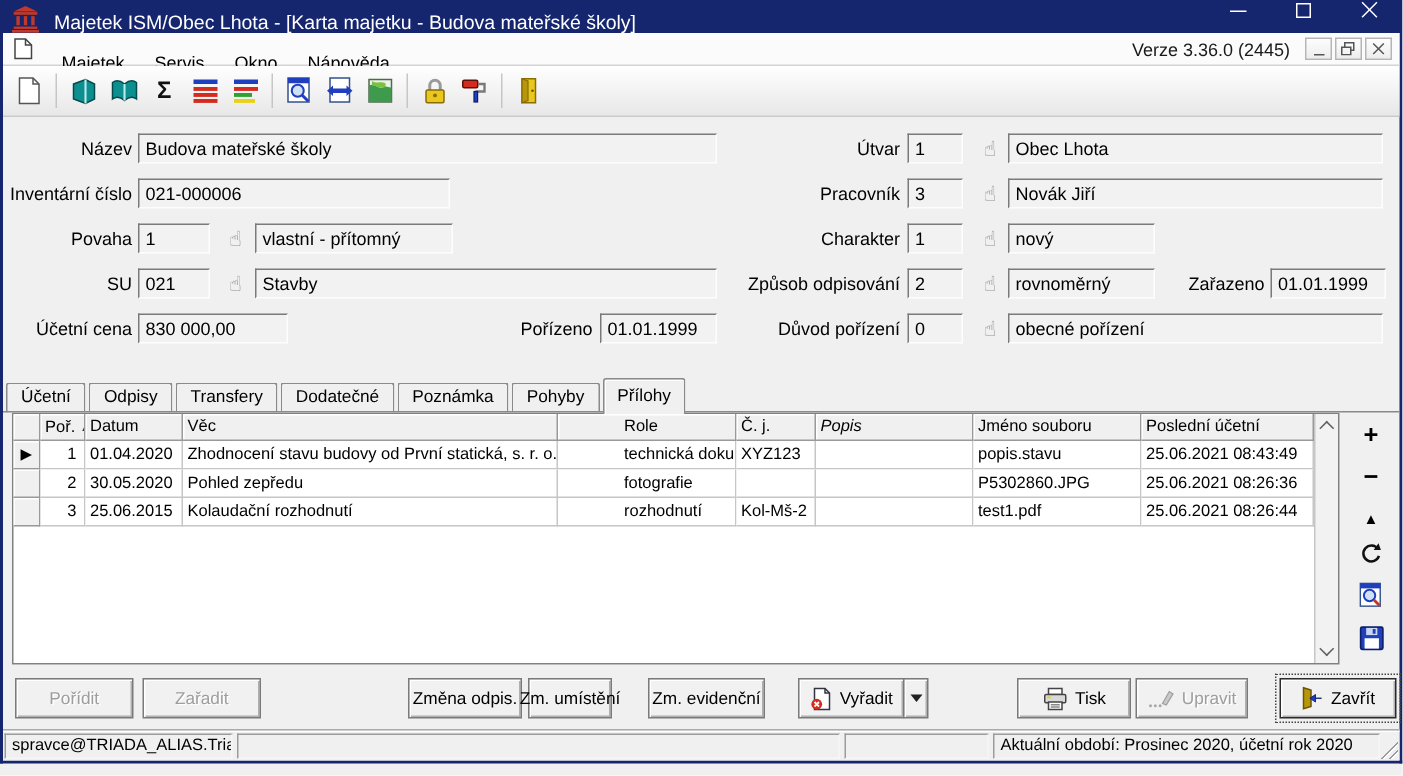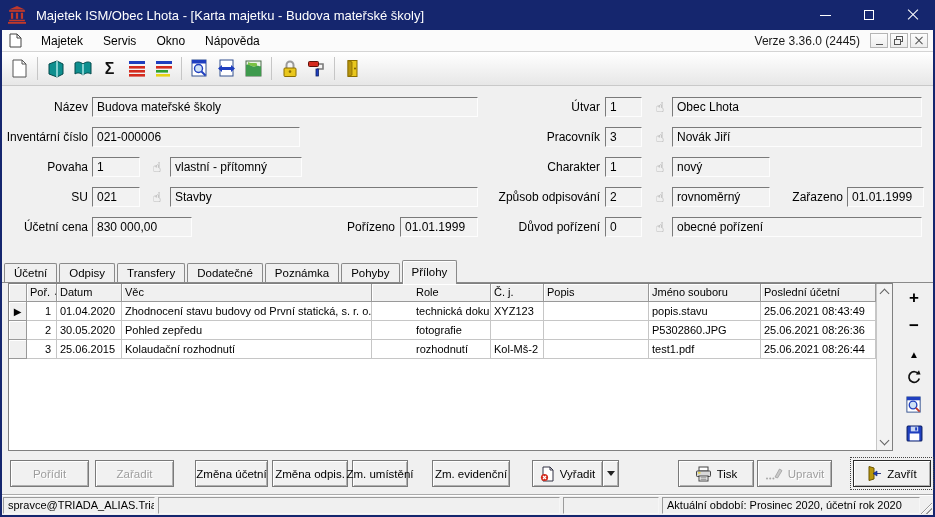--- a/index.html
+++ b/index.html
@@ -2,38 +2,38 @@
 <html><head>
 <meta charset="utf-8">
 <style>
   * { box-sizing: border-box; margin:0; padding:0; }
   html,body { width:935px; height:517px; }
   body { font-family:"Liberation Sans","DejaVu Sans",sans-serif; font-size:12px; color:#000; background:#fff; }
 
   .window { position:relative; width:935px; height:517px; background:#F0F0F0; }
 
   
-  .titlebar { height:30px; background:#15266E; display:flex; align-items:center; padding-left:8px; }
+  .titlebar { height:22px; background:#15266E; display:flex; align-items:flex-end; padding-left:8px; }
   .app-icon { width:18px; height:18px; flex:0 0 auto; }
   .title-text { color:#FFFFFF; font-size:13px; margin-left:10px; white-space:nowrap; }
   .win-controls { margin-left:auto; display:flex; height:30px; }
   .win-btn { width:44px; height:30px; display:flex; align-items:center; justify-content:center; }
   .glyph-min { width:11px; height:1px; background:#fff; }
   .glyph-max { width:10px; height:10px; border:1px solid #fff; }
   .glyph-close { position:relative; width:12px; height:12px; }
   .glyph-close::before,.glyph-close::after { content:""; position:absolute; left:-1px; top:5px; width:14px; height:1px; background:#fff; }
   .glyph-close::before { transform:rotate(45deg); } .glyph-close::after { transform:rotate(-45deg); }
 
   
   .client { position:relative; width:935px; height:487px; border-left:2px solid #15266E; border-right:2px solid #15266E; border-bottom:2px solid #15266E; background:#F0F0F0; }
 
   
   .menubar { position:absolute; left:0; top:0; width:931px; height:22px; background:#FBFBFB; border-bottom:1px solid #D4D4D4; display:flex; align-items:center; }
   .sysdoc { width:13px; height:15px; margin:0 9px 0 7px; }
-  .menu-item { padding:0 10px; height:22px; line-height:22px; cursor:default; }
+  .menu-item { padding:9px 10px; height:22px; line-height:22px; cursor:default; }
   .version { margin-left:auto; color:#1a1a1a; padding-right:10px; }
   .mdi-btns { display:flex; gap:2px; padding-right:5px; }
   .mdi-btn { width:18px; height:15px; background:linear-gradient(#FDFDFD,#EDEDED); border:1px solid #B5B5B5; display:flex; align-items:center; justify-content:center; }
   .mdi-min { width:7px; height:1px; background:#555; margin-top:7px; }
   .mdi-x { position:relative; width:8px; height:8px; }
   .mdi-x::before,.mdi-x::after { content:""; position:absolute; left:-1px; top:3.5px; width:10px; height:1px; background:#555; }
   .mdi-x::before { transform:rotate(45deg);} .mdi-x::after { transform:rotate(-45deg);}
 
   
   .toolbar { position:absolute; left:0; top:22px; width:931px; height:34px; background:linear-gradient(#FFFFFF,#E7E7E7); border-bottom:1px solid #C9C9C9; display:flex; align-items:center; padding-left:4px; }
@@ -52,21 +52,21 @@
   .tabstrip::after { content:""; position:absolute; left:0; right:0; bottom:0; height:1px; background:#8A8A8A; }
   .tab { position:relative; height:20px; line-height:19px; padding:0 9px; background:#F0F0F0; border:1px solid #8A8A8A; border-bottom:none; border-radius:2px 2px 0 0; margin-right:2px; font-size:11.5px; white-space:nowrap; cursor:default; }
   .tab.active { height:24px; line-height:22px; z-index:2; margin-bottom:-1px; box-shadow:inset 1px 1px 0 #fff; }
 
   
   .grid { position:absolute; left:6px; top:253px; width:885px; height:168px; background:#FFFFFF; border:1px solid #808080; }
   .g-row { display:flex; width:867px; }
   .g-cell { height:19px; line-height:18px; padding:0 3px; font-size:11px; border-right:1px solid #C6C6C6; border-bottom:1px solid #C6C6C6; white-space:nowrap; overflow:hidden; background:#fff; }
   .g-head .g-cell { height:18px; line-height:17px; background:#F0F0F0; border-right:1px solid #999; border-bottom:1px solid #999; box-shadow:inset 1px 1px 0 #FFF; }
   .g-ind { background:#F0F0F0 !important; border-right:1px solid #999 !important; border-bottom:1px solid #999 !important; box-shadow:inset 1px 1px 0 #FFF; text-align:center; padding:0 !important; }
-  .c0{width:18px;} .c1{width:30px;} .c2{width:65px;} .c3{width:250px;} .c4{width:119px;padding-left:44px;} .c5{width:53px;} .c6{width:105px;} .c7{width:112px;} .c8{width:115px;}
+  .c0{width:18px;} .c1{width:30px;} .c2{width:65px;} .c3{width:250px;} .c4{width:119px;padding-left:44px;} .c5{width:53px;} .c6{width:105px;font-style:italic;} .c7{width:112px;} .c8{width:115px;}
   .num { text-align:right; padding-right:5px; }
   .sort-arrow { font-size:8px; color:#333; margin-left:3px; vertical-align:1px; }
   .row-marker { font-size:10px; color:#000; line-height:18px; }
 
   .vscroll { position:absolute; right:0; top:0; bottom:0; width:16px; background:#F2F2F2; border-left:1px solid #C6C6C6; }
   .sc-arrow { position:absolute; left:4px; width:7px; height:7px; border-left:1.5px solid #606060; border-top:1.5px solid #606060; }
   .sc-up { top:6px; transform:rotate(45deg); }
   .sc-down { bottom:6px; transform:rotate(225deg); }
 
   
@@ -370,21 +370,20 @@
           <rect x="4.5" y="1.5" width="7" height="4.5" fill="#C9D6F2"></rect>
           <rect x="8.6" y="2.2" width="1.8" height="3" fill="#1F3FBF"></rect>
           <rect x="3.5" y="8" width="9" height="6.5" fill="#FFF"></rect>
         </svg>
       </div>
     </div>
 
     <div class="btnrow">
       <div class="btn disabled" style="left:8px;width:79px">Pořídit</div>
       <div class="btn disabled" style="left:93px;width:79px">Zařadit</div>
-      <div class="btn" style="left:193px;width:73px">Změna účetní</div>
       <div class="btn" style="left:270px;width:76px">Změna odpis.</div>
       <div class="btn" style="left:350px;width:56px">Zm. umístění</div>
       <div class="btn" style="left:430px;width:78px">Zm. evidenční</div>
 
       <div class="btn" style="left:530px;width:71px">
         <svg width="15" height="16" viewBox="0 0 15 16">
           <path d="M3 1 h7 l3 3 v11 H3 Z" fill="#FFF" stroke="#334"></path>
           <path d="M10 1 v3 h3" fill="none" stroke="#334"></path>
           <circle cx="4.5" cy="11.5" r="3.6" fill="#D42B1E"></circle>
           <path d="M3 10 L6 13 M6 10 L3 13" stroke="#FFF" stroke-width="1.2"></path>

